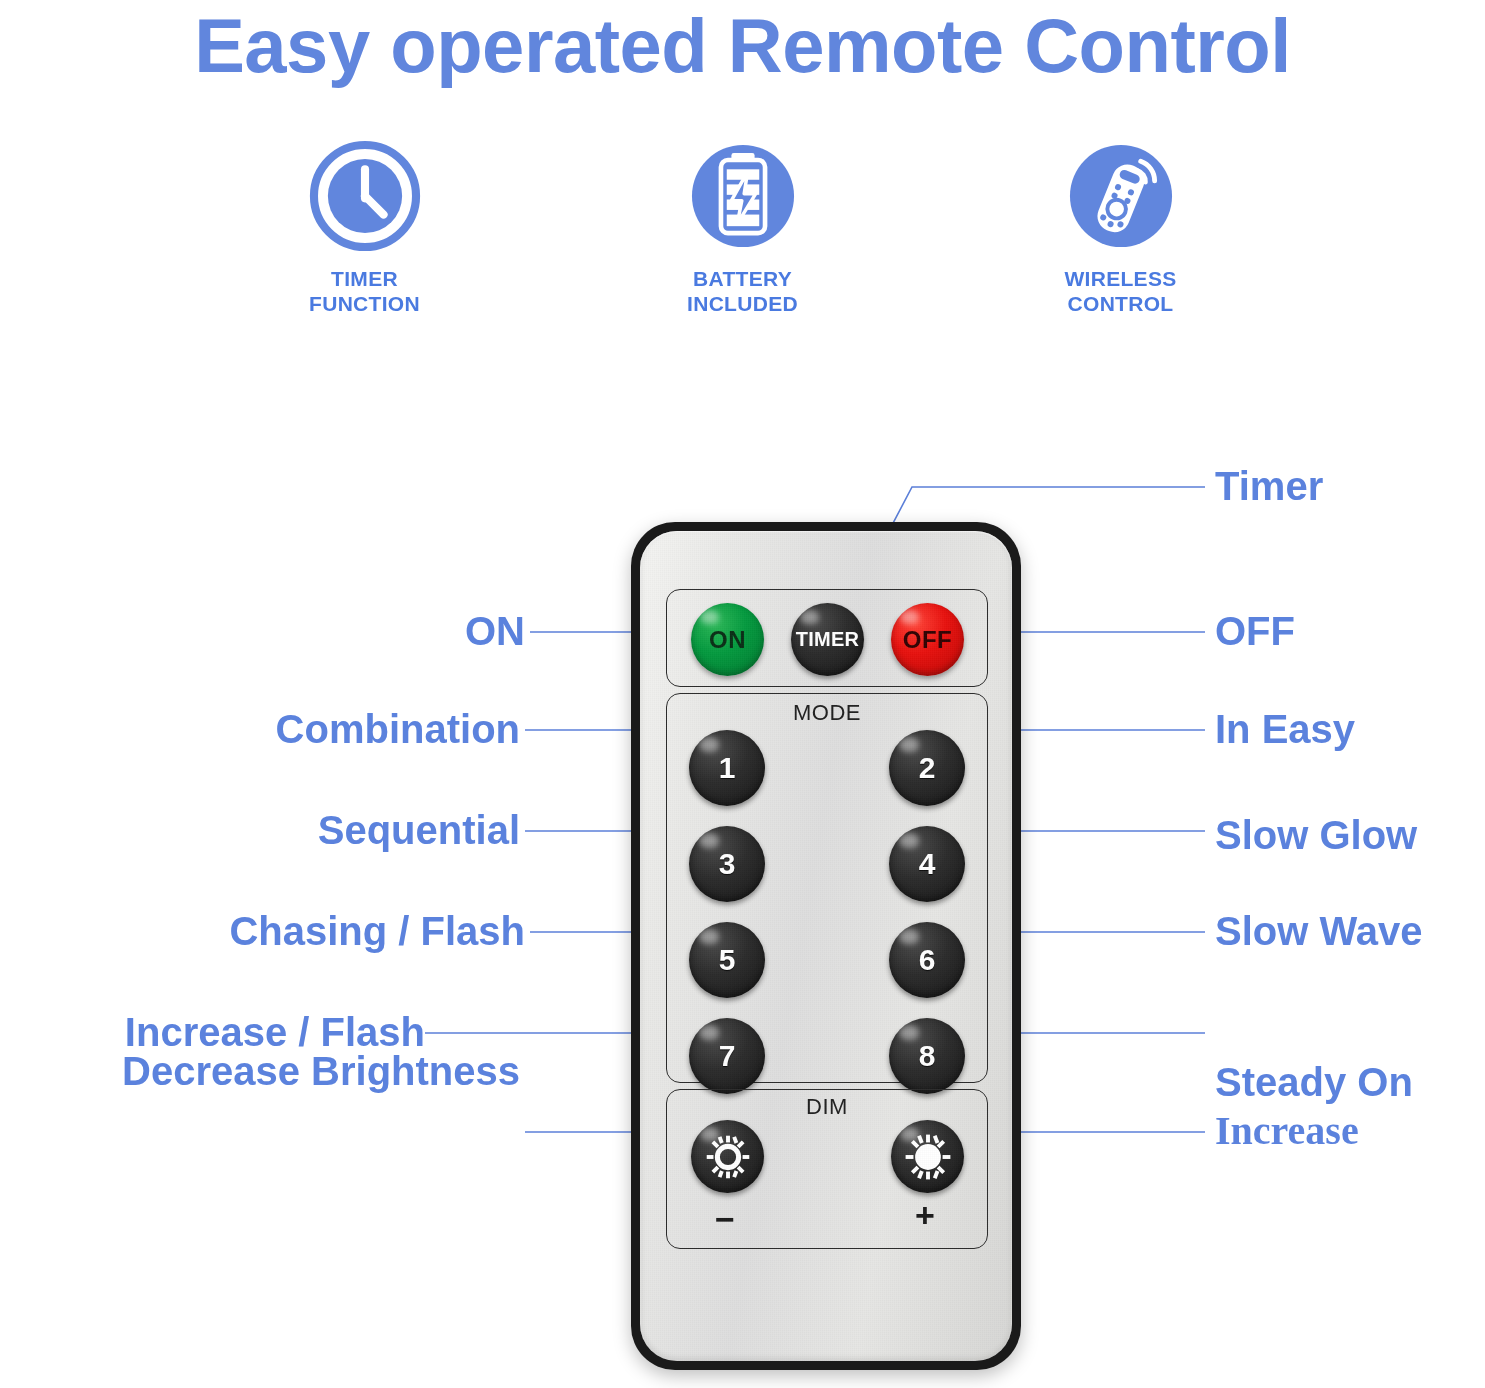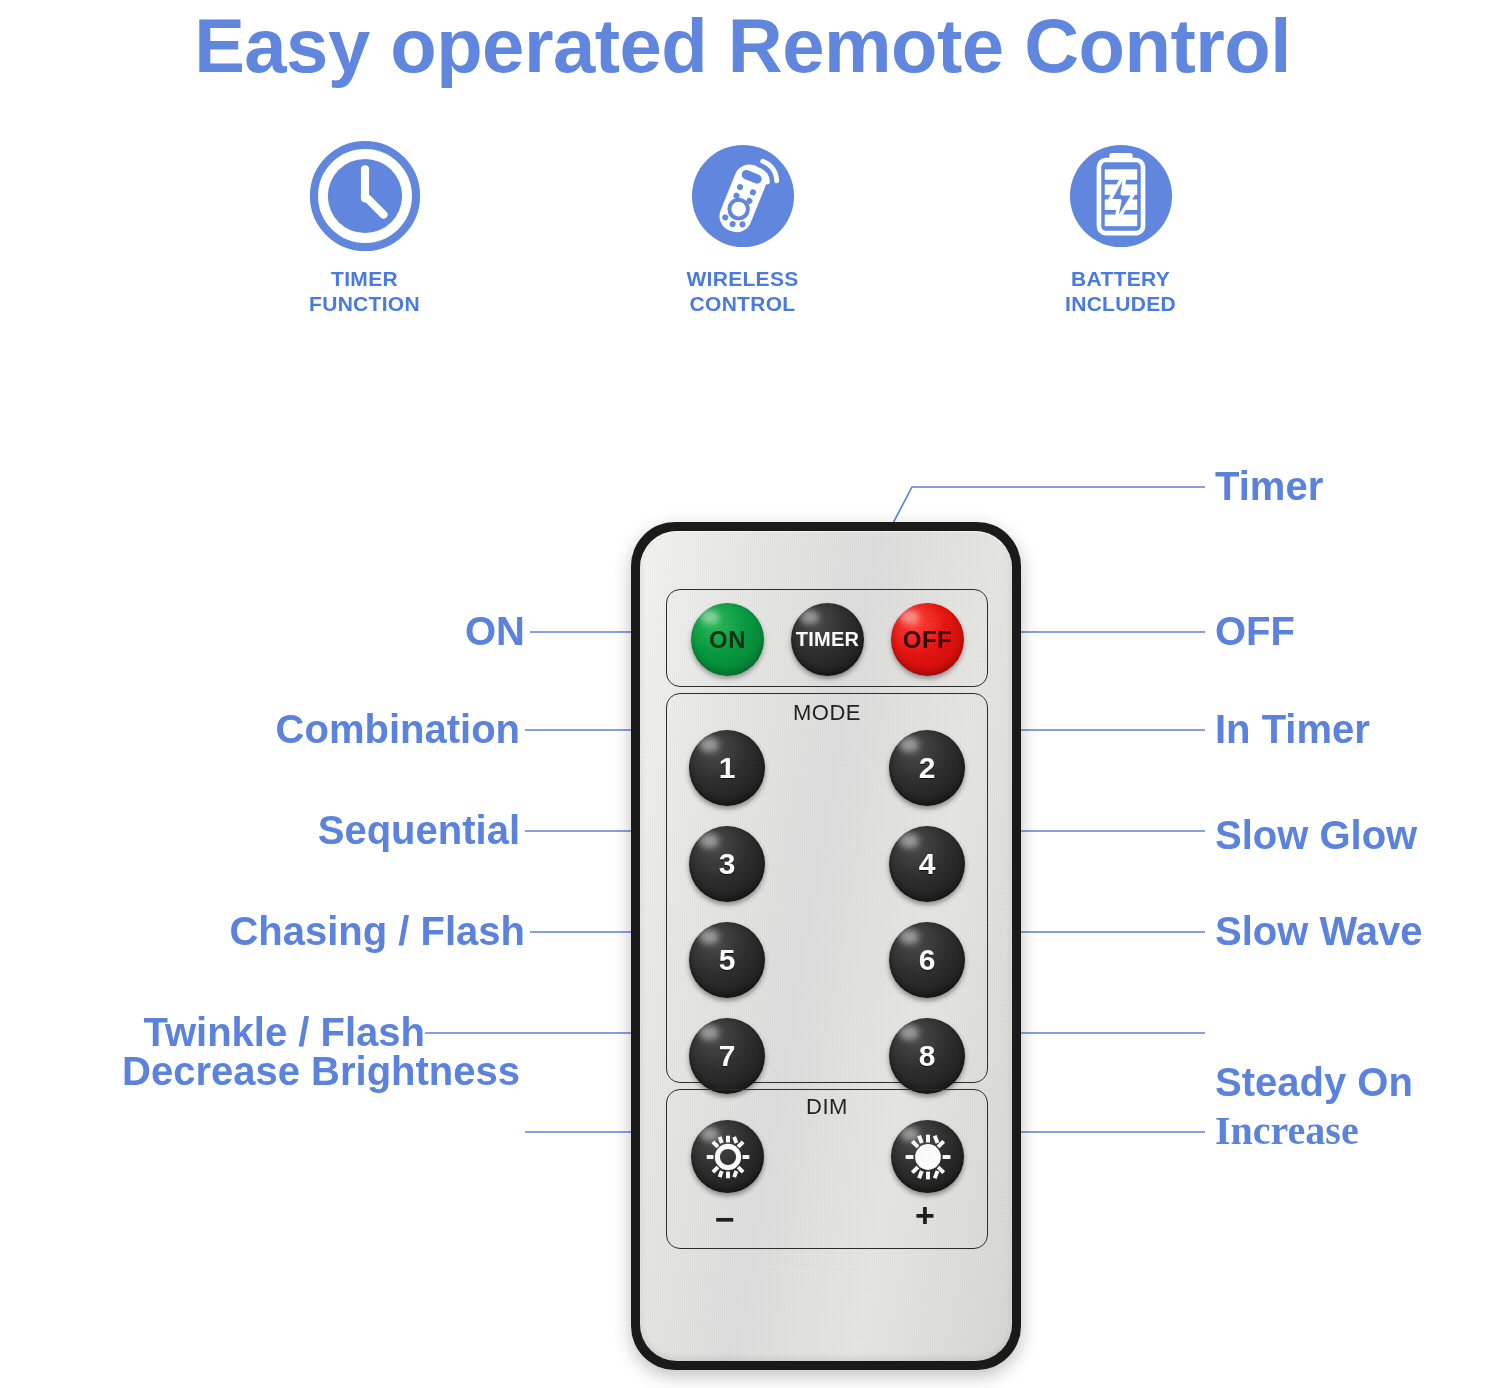--- a/index.html
+++ b/index.html
@@ -229,20 +229,37 @@
   <div class="feature">
     <svg class="feature-icon" viewBox="0 0 100 100">
       <circle cx="50" cy="50" r="44" fill="none" stroke="#6186dd" stroke-width="7"></circle>
       <circle cx="50" cy="50" r="32" fill="#6186dd"></circle>
       <path d="M50 27 L50 52" stroke="#ffffff" stroke-width="7" stroke-linecap="round" fill="none"></path>
       <path d="M50 50 L66 66" stroke="#ffffff" stroke-width="7" stroke-linecap="round" fill="none"></path>
     </svg>
     <div class="feature-label">
       <div>TIMER</div>
       <div>FUNCTION</div>
+    </div>
+  </div>
+
+  <div class="feature">
+    <svg class="feature-icon" viewBox="0 0 100 100">
+      <circle cx="50" cy="50" r="44" fill="#6186dd"></circle>
+      <rect x="40" y="13" width="20" height="6" rx="2" fill="#ffffff"></rect>
+      <rect x="31" y="19" width="38" height="63" rx="6" fill="none" stroke="#ffffff" stroke-width="4"></rect>
+      <rect x="36" y="27" width="28" height="9" fill="#ffffff"></rect>
+      <rect x="36" y="40" width="28" height="9" fill="#ffffff"></rect>
+      <rect x="36" y="53" width="28" height="9" fill="#ffffff"></rect>
+      <rect x="36" y="66" width="28" height="10" fill="#ffffff"></rect>
+      <path d="M54 29 L40 54 L49 54 L45 74 L61 48 L51 48 Z" fill="#6186dd" stroke="#ffffff" stroke-width="3" stroke-linejoin="round"></path>
+    </svg>
+    <div class="feature-label">
+      <div>BATTERY</div>
+      <div>INCLUDED</div>
     </div>
   </div>
 
   <div class="feature">
     <svg class="feature-icon" viewBox="0 0 100 100">
       <circle cx="50" cy="50" r="44" fill="#6186dd"></circle>
       <g transform="rotate(22 50 52)">
         <rect x="36" y="22" width="28" height="60" rx="13" fill="#ffffff"></rect>
         <rect x="41" y="28" width="18" height="8" rx="4" fill="#6186dd"></rect>
         <circle cx="44" cy="44" r="2.6" fill="#6186dd"></circle>
@@ -256,37 +273,20 @@
       </g>
       <path d="M64 28 a10 10 0 0 1 7 10" fill="none" stroke="#ffffff" stroke-width="4.2" stroke-linecap="round"></path>
       <path d="M67 20 a18 18 0 0 1 12 17" fill="none" stroke="#ffffff" stroke-width="4.2" stroke-linecap="round"></path>
     </svg>
     <div class="feature-label">
       <div>WIRELESS</div>
       <div>CONTROL</div>
     </div>
   </div>
 
-  <div class="feature">
-    <svg class="feature-icon" viewBox="0 0 100 100">
-      <circle cx="50" cy="50" r="44" fill="#6186dd"></circle>
-      <rect x="40" y="13" width="20" height="6" rx="2" fill="#ffffff"></rect>
-      <rect x="31" y="19" width="38" height="63" rx="6" fill="none" stroke="#ffffff" stroke-width="4"></rect>
-      <rect x="36" y="27" width="28" height="9" fill="#ffffff"></rect>
-      <rect x="36" y="40" width="28" height="9" fill="#ffffff"></rect>
-      <rect x="36" y="53" width="28" height="9" fill="#ffffff"></rect>
-      <rect x="36" y="66" width="28" height="10" fill="#ffffff"></rect>
-      <path d="M54 29 L40 54 L49 54 L45 74 L61 48 L51 48 Z" fill="#6186dd" stroke="#ffffff" stroke-width="3" stroke-linejoin="round"></path>
-    </svg>
-    <div class="feature-label">
-      <div>BATTERY</div>
-      <div>INCLUDED</div>
-    </div>
-  </div>
-
 </div>
 
 <svg class="lines">
 
   <path d="M838 628 L912 487 L1205 487" fill="none" stroke="#5b7fd8" stroke-width="1.6"></path>
 
   <line x1="530" y1="632" x2="720" y2="632" stroke="#5b7fd8" stroke-width="1.6"></line>
 
   <line x1="935" y1="632" x2="1205" y2="632" stroke="#5b7fd8" stroke-width="1.6"></line>
 
@@ -308,26 +308,26 @@
 
   <line x1="525" y1="1132" x2="722" y2="1132" stroke="#5b7fd8" stroke-width="1.6"></line>
 
   <line x1="940" y1="1132" x2="1205" y2="1132" stroke="#5b7fd8" stroke-width="1.6"></line>
 </svg>
 
 <div class="callout left" style="right:960px; top:608px;">ON</div>
 <div class="callout left" style="right:965px; top:706px;">Combination</div>
 <div class="callout left" style="right:965px; top:807px;">Sequential</div>
 <div class="callout left" style="right:960px; top:908px;">Chasing / Flash</div>
-<div class="callout left" style="right:1060px; top:1009px;">Twinkle / Flash</div>
+<div class="callout left" style="right:1060px; top:1009px;">Increase / Flash</div>
 <div class="callout left" style="right:965px; top:1048px;">Decrease Brightness</div>
 
 <div class="callout right" style="left:1215px; top:463px;">Timer</div>
 <div class="callout right" style="left:1215px; top:608px;">OFF</div>
-<div class="callout right" style="left:1215px; top:706px;">In Timer</div>
+<div class="callout right" style="left:1215px; top:706px;">In Easy</div>
 <div class="callout right" style="left:1215px; top:812px;">Slow Glow</div>
 <div class="callout right" style="left:1215px; top:908px;">Slow Wave</div>
 <div class="callout right" style="left:1215px; top:1059px;">Steady On</div>
 <div class="callout right" style="left:1215px; top:1108px;font-family:Liberation Serif, serif;">Increase</div>
 
 <div class="remote-wrap">
   <div class="remote-body"></div>
   <div class="remote-face">
 
     <div class="group group-top">

